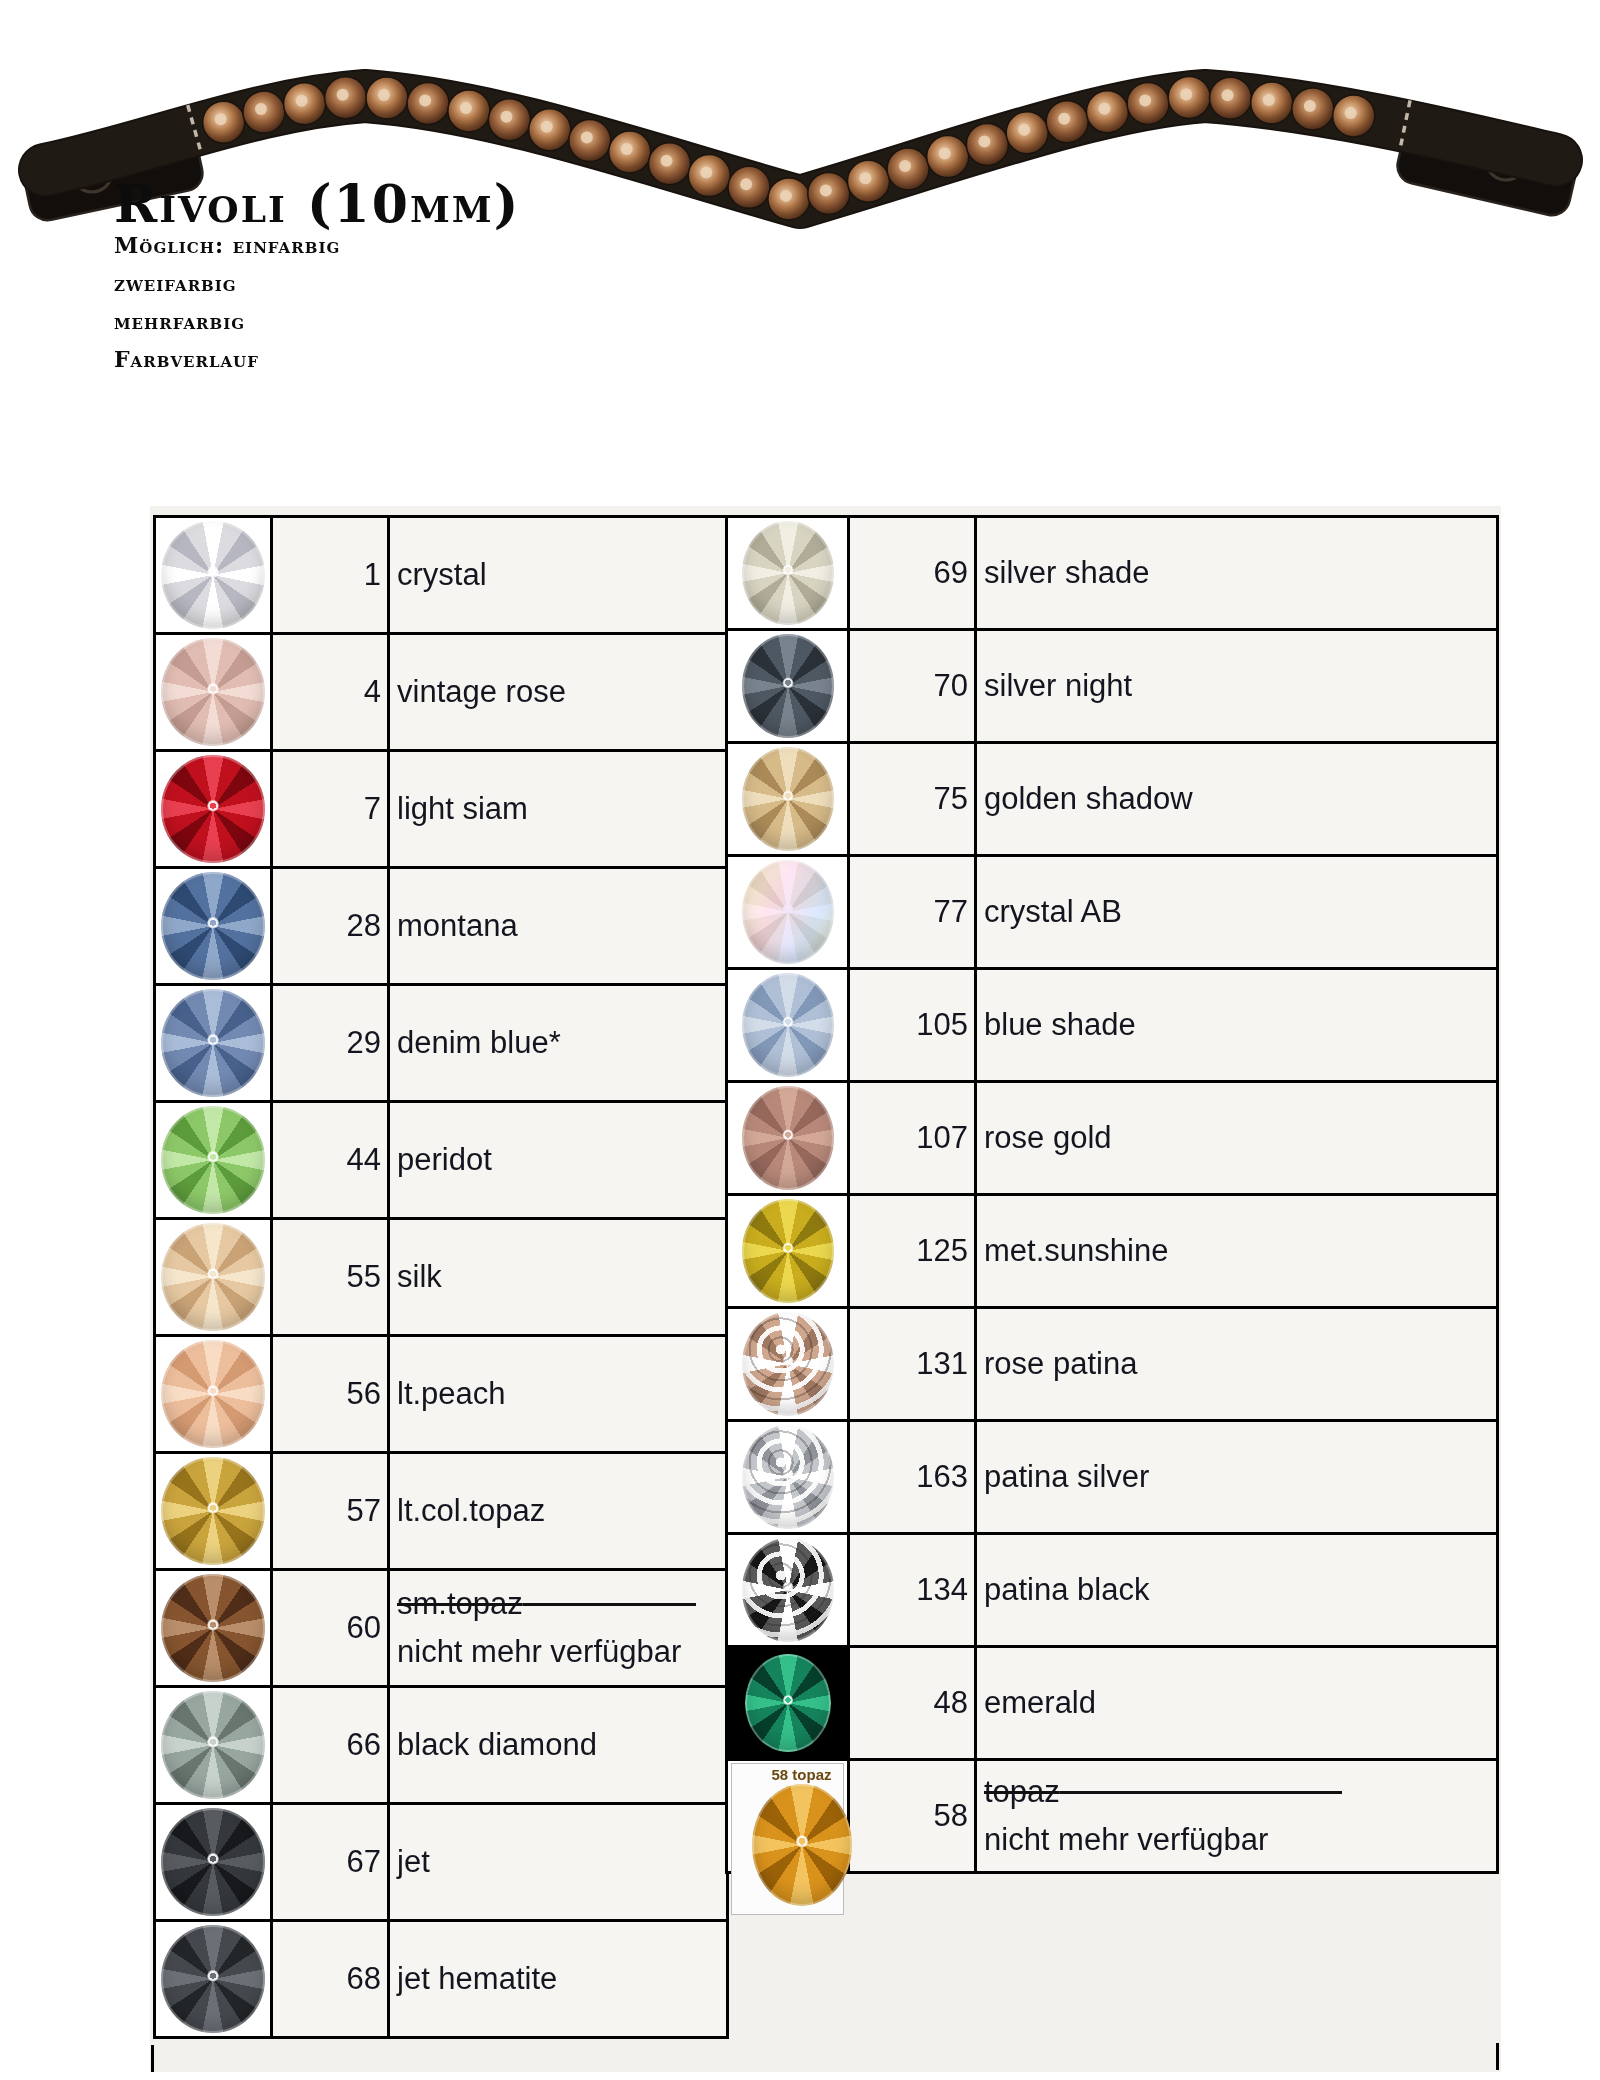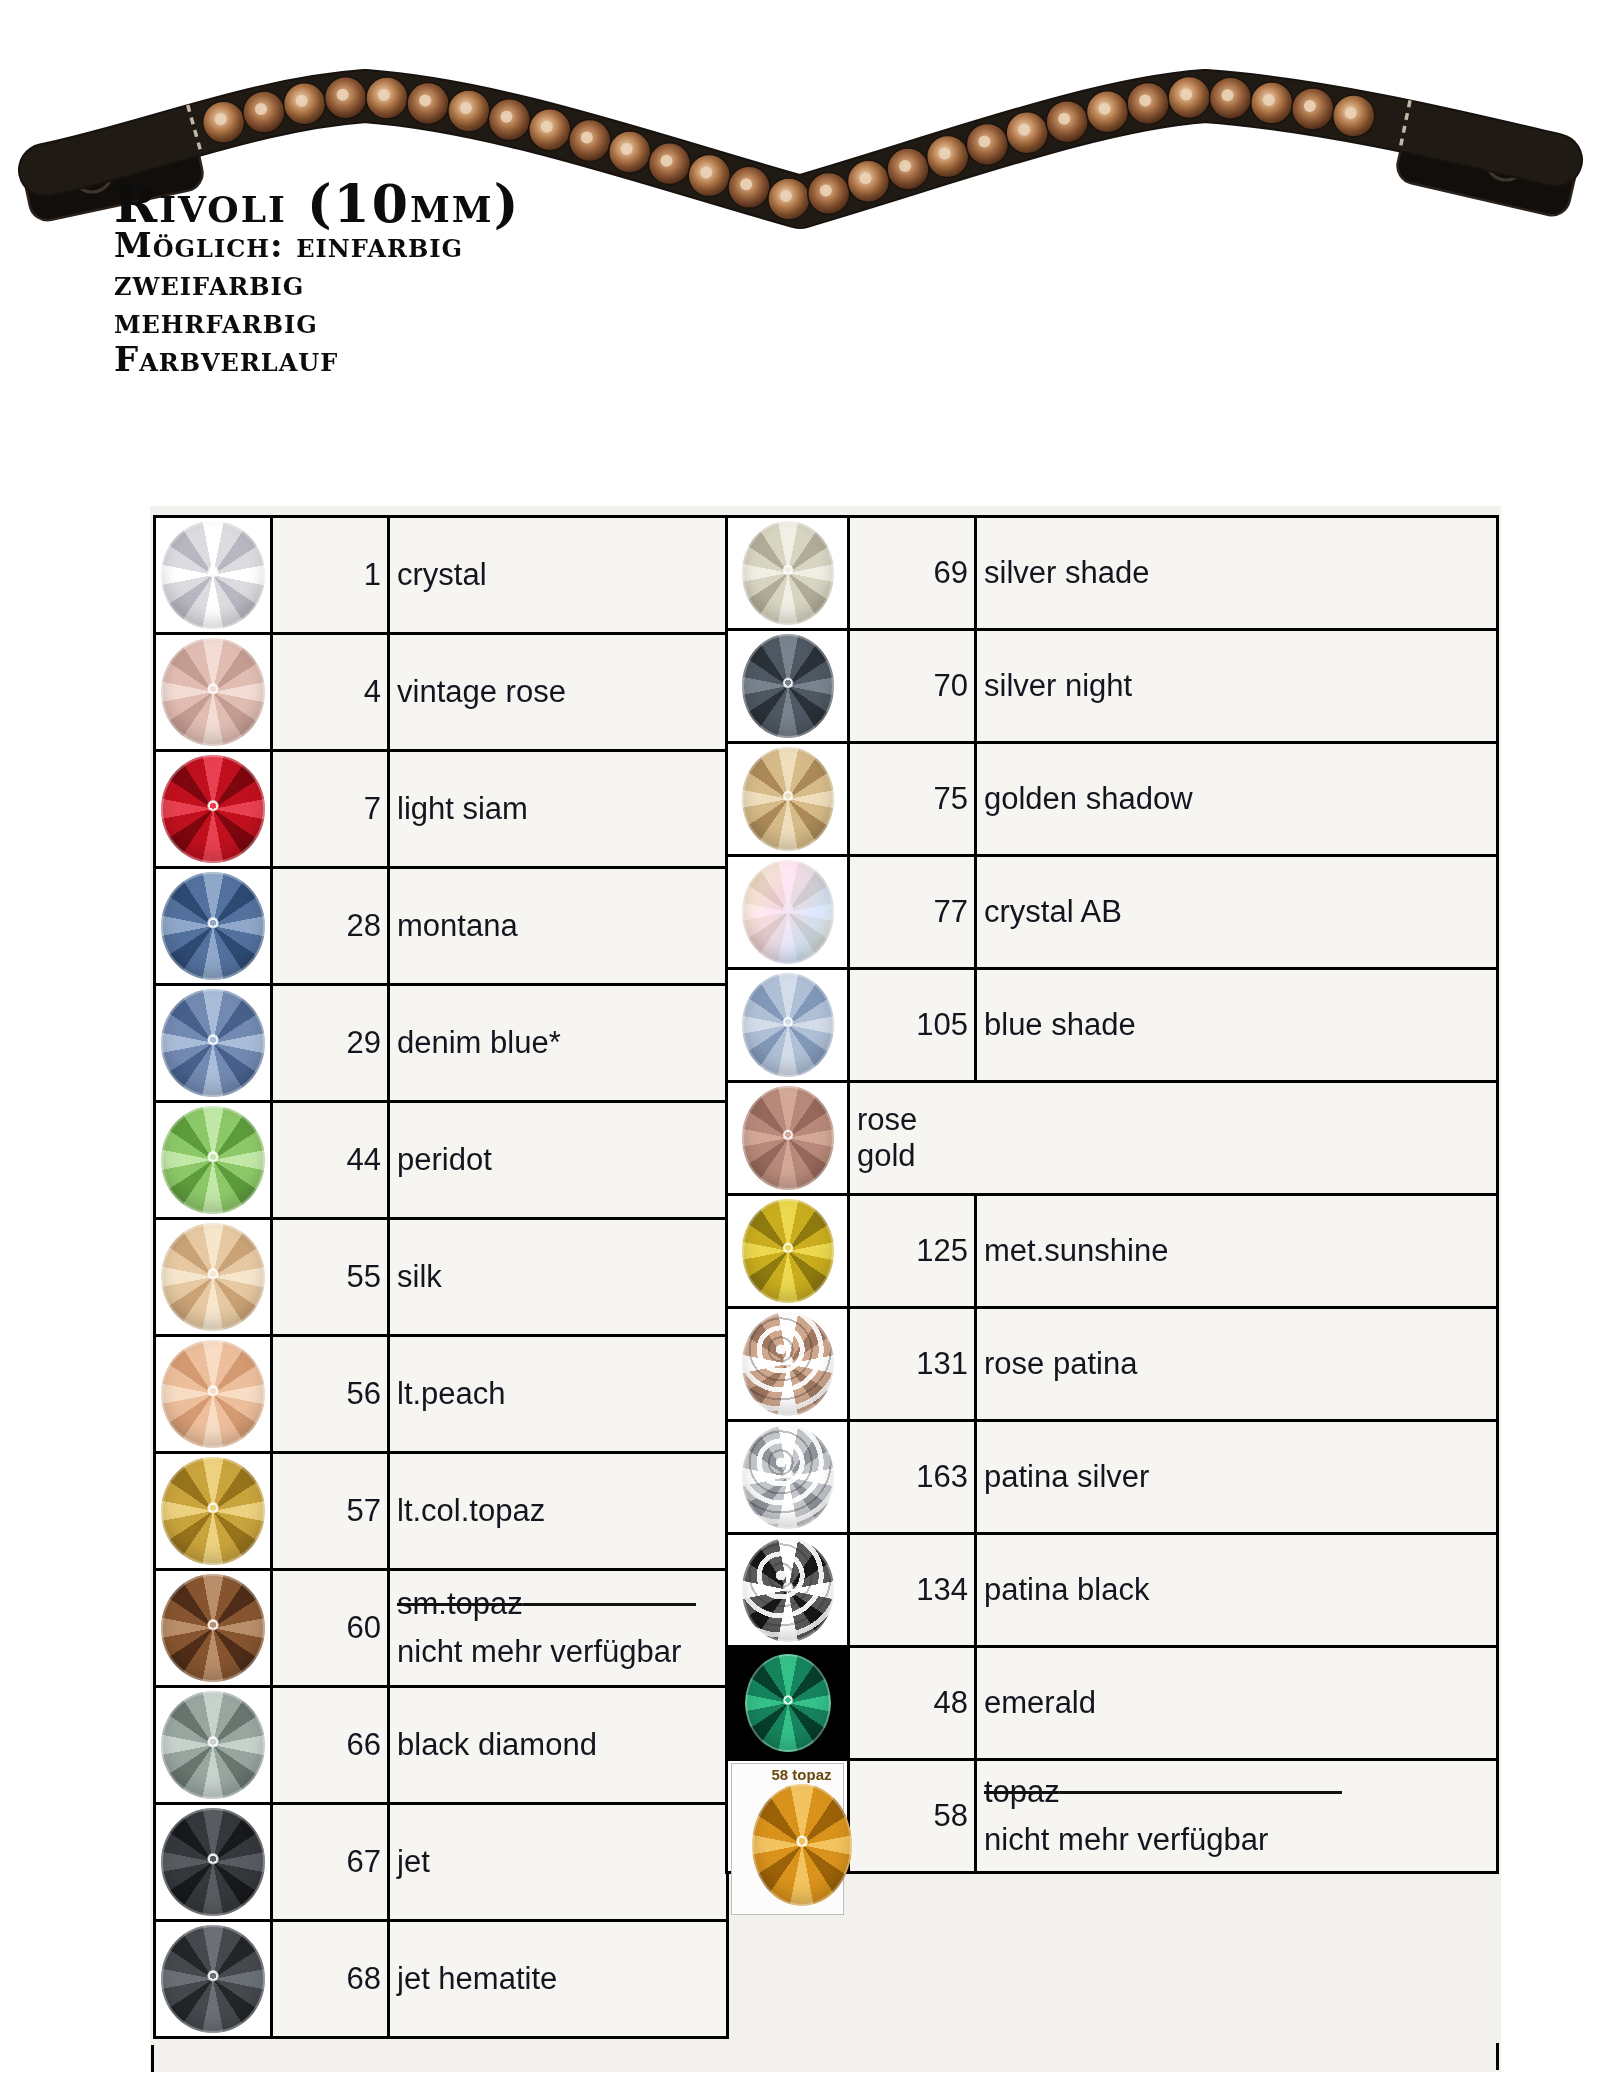--- a/index.html
+++ b/index.html
@@ -3,21 +3,21 @@
 <meta charset="utf-8">
 <style>
   html,body{margin:0;padding:0;background:#ffffff;width:1600px;height:2080px;overflow:hidden;
             font-family:"Liberation Sans",sans-serif;color:#14151f;}
   .stage{position:absolute;inset:0;width:1600px;height:1799px;}
 
   
   .title{position:absolute;left:114px;top:178px;font-family:"DejaVu Serif","Liberation Serif",serif;
          font-weight:700;font-size:52px;line-height:1;font-variant:small-caps;letter-spacing:2px;color:#0c0c0c;}
   .subtitle{position:absolute;left:114px;top:226px;font-family:"DejaVu Serif","Liberation Serif",serif;
-         font-weight:700;font-size:34px;line-height:38px;font-variant:small-caps;letter-spacing:1px;color:#0c0c0c;}
+         font-weight:700;font-size:22px;line-height:38px;font-variant:small-caps;letter-spacing:1px;color:#0c0c0c;}
 
   
   .browband{position:absolute;left:0;top:8px;width:1600px;height:235px;}
 
   
   .panel{position:absolute;left:150px;top:506px;width:1351px;height:1566px;background:#f3f1ee;}
   .tick{position:absolute;width:3px;height:27px;background:#000;}
 
   
   .tbl{position:absolute;top:515px;border:3px solid #000;background:#f7f5f2;}
@@ -331,20 +331,21 @@
         </div>
         <div class="cell num">105</div>
         <div class="cell name">
           <span>blue shade</span>
         </div>
       </div>
       <div class="trow">
         <div class="cell swatch">
           <div class="gem" style="background: radial-gradient(circle at 50% 47%, rgb(211, 168, 150) 0px, rgb(211, 168, 150) 4%, rgba(255, 255, 255, 0.9) 4%, rgba(255, 255, 255, 0.9) 6%, rgba(0, 0, 0, 0) 8%), conic-gradient(from -11deg, rgb(211, 168, 150) 0deg, rgb(211, 168, 150) 22.5deg, rgb(184, 137, 122) 22.5deg, rgb(184, 137, 122) 45deg, rgb(150, 104, 92) 45deg, rgb(150, 104, 92) 67.5deg, rgb(184, 137, 122) 67.5deg, rgb(184, 137, 122) 90deg, rgb(211, 168, 150) 90deg, rgb(211, 168, 150) 112.5deg, rgb(184, 137, 122) 112.5deg, rgb(184, 137, 122) 135deg, rgb(150, 104, 92) 135deg, rgb(150, 104, 92) 157.5deg, rgb(184, 137, 122) 157.5deg, rgb(184, 137, 122) 180deg, rgb(211, 168, 150) 180deg, rgb(211, 168, 150) 202.5deg, rgb(184, 137, 122) 202.5deg, rgb(184, 137, 122) 225deg, rgb(150, 104, 92) 225deg, rgb(150, 104, 92) 247.5deg, rgb(184, 137, 122) 247.5deg, rgb(184, 137, 122) 270deg, rgb(211, 168, 150) 270deg, rgb(211, 168, 150) 292.5deg, rgb(184, 137, 122) 292.5deg, rgb(184, 137, 122) 315deg, rgb(150, 104, 92) 315deg, rgb(150, 104, 92) 337.5deg, rgb(184, 137, 122) 337.5deg, rgb(184, 137, 122) 360deg);"></div>
         </div>
+        <div class="cell num">107</div>
         <div class="cell name">
           <span>rose gold</span>
         </div>
       </div>
       <div class="trow">
         <div class="cell swatch">
           <div class="gem" style="background: radial-gradient(circle at 50% 47%, rgb(236, 216, 78) 0px, rgb(236, 216, 78) 4%, rgba(255, 255, 255, 0.9) 4%, rgba(255, 255, 255, 0.9) 6%, rgba(0, 0, 0, 0) 8%), conic-gradient(from -11deg, rgb(236, 216, 78) 0deg, rgb(236, 216, 78) 22.5deg, rgb(201, 173, 30) 22.5deg, rgb(201, 173, 30) 45deg, rgb(143, 122, 16) 45deg, rgb(143, 122, 16) 67.5deg, rgb(201, 173, 30) 67.5deg, rgb(201, 173, 30) 90deg, rgb(236, 216, 78) 90deg, rgb(236, 216, 78) 112.5deg, rgb(201, 173, 30) 112.5deg, rgb(201, 173, 30) 135deg, rgb(143, 122, 16) 135deg, rgb(143, 122, 16) 157.5deg, rgb(201, 173, 30) 157.5deg, rgb(201, 173, 30) 180deg, rgb(236, 216, 78) 180deg, rgb(236, 216, 78) 202.5deg, rgb(201, 173, 30) 202.5deg, rgb(201, 173, 30) 225deg, rgb(143, 122, 16) 225deg, rgb(143, 122, 16) 247.5deg, rgb(201, 173, 30) 247.5deg, rgb(201, 173, 30) 270deg, rgb(236, 216, 78) 270deg, rgb(236, 216, 78) 292.5deg, rgb(201, 173, 30) 292.5deg, rgb(201, 173, 30) 315deg, rgb(143, 122, 16) 315deg, rgb(143, 122, 16) 337.5deg, rgb(201, 173, 30) 337.5deg, rgb(201, 173, 30) 360deg);"></div>
         </div>
         <div class="cell num">125</div>
         <div class="cell name">

